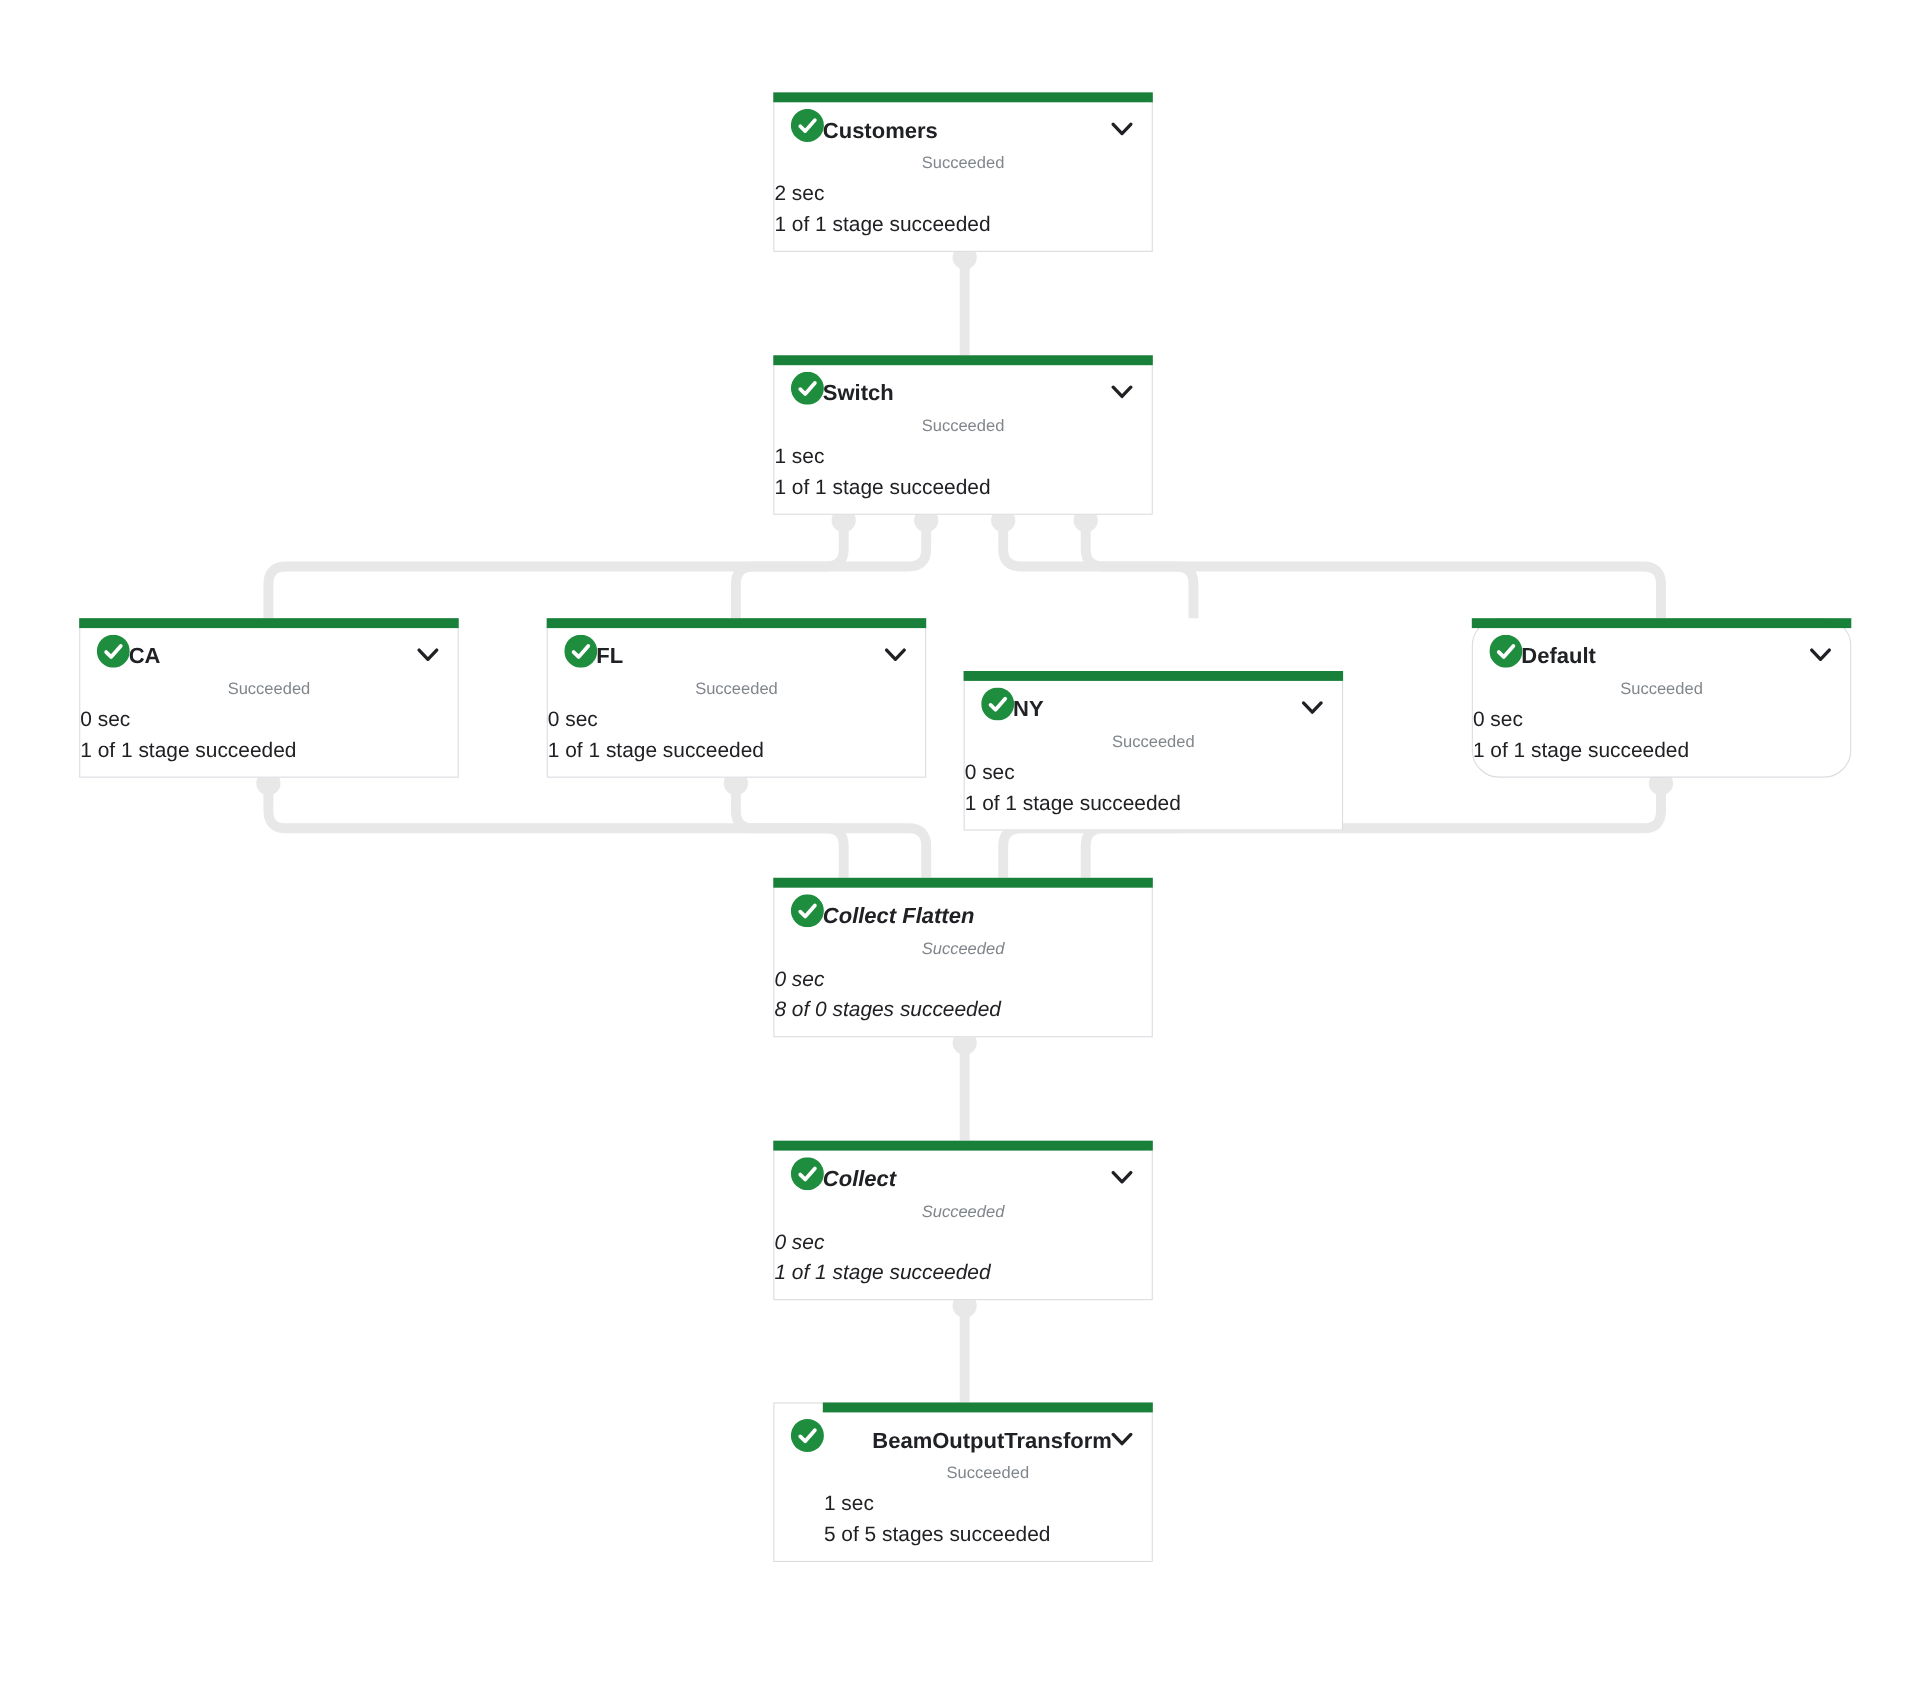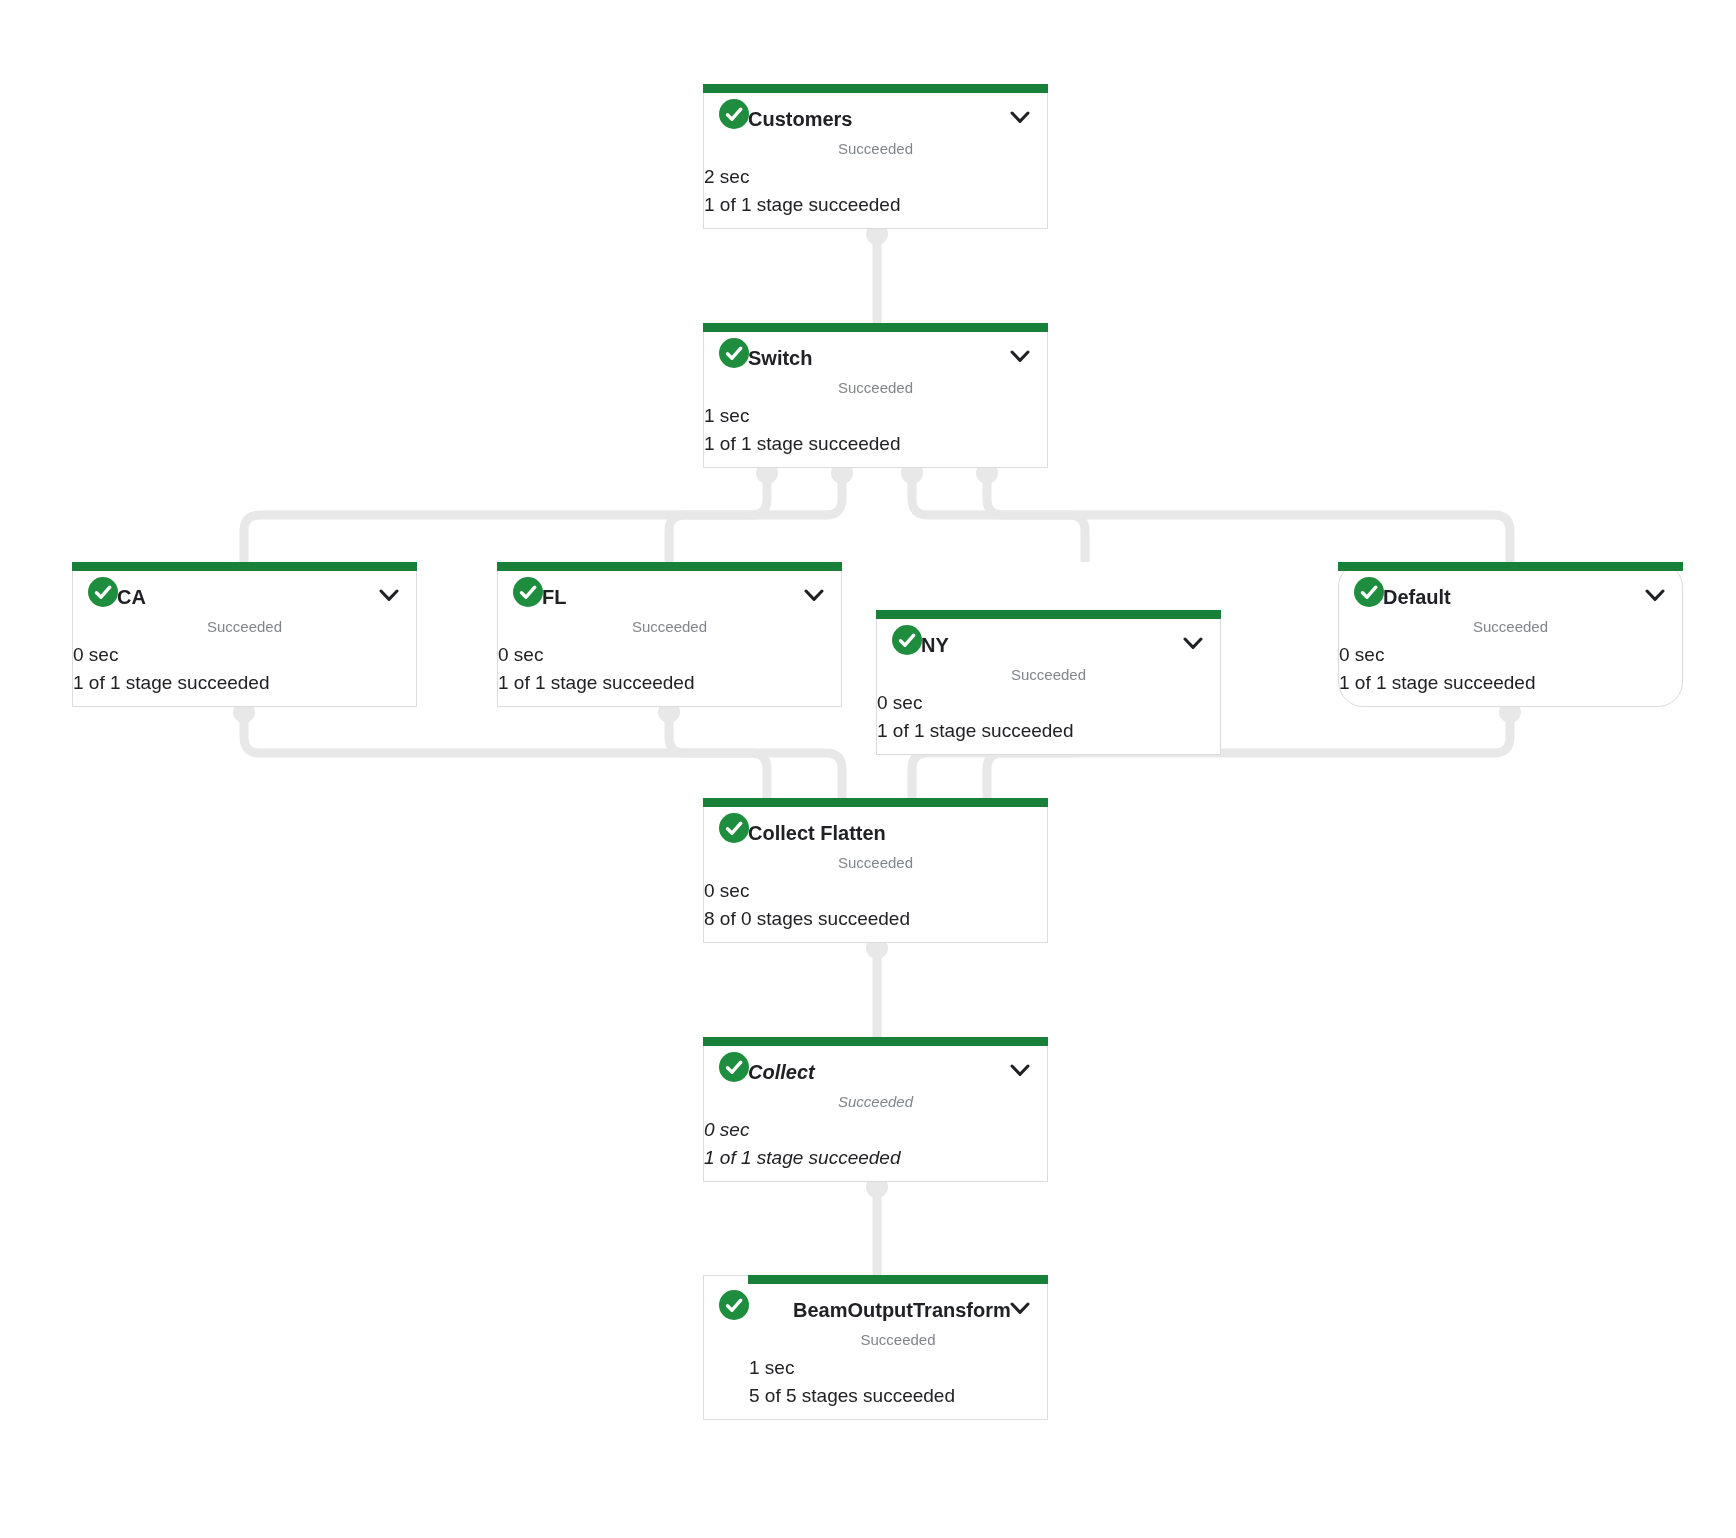--- a/index.html
+++ b/index.html
@@ -179,21 +179,21 @@
       <path d="M8.5 15.8 L13 20.2 L21.8 10.2" fill="none" stroke="#ffffff" stroke-width="3.4" stroke-linecap="round" stroke-linejoin="round"></path>
     </svg>
     <svg class="chevron" viewBox="0 0 20 13" xmlns="http://www.w3.org/2000/svg">
       <path d="M2 2 L10 10.4 L18 2" fill="none" stroke="#202124" stroke-width="3" stroke-linecap="round" stroke-linejoin="round"></path>
     </svg>
     <div class="title">Default</div>
     <div class="status">Succeeded</div>
     <div class="duration">0 sec</div>
     <div class="stages">1 of 1 stage succeeded</div>
   </div>
-      <div class="node" style="left: 703px; top: 798px;">
+      <div class="node" style="left: 703px; top: 798px; font-style: italic;">
     <div class="bar"></div>
     <svg class="check-icon" viewBox="0 0 30 30" xmlns="http://www.w3.org/2000/svg">
       <circle cx="15" cy="15" r="15" fill="#1e8e3e"></circle>
       <path d="M8.5 15.8 L13 20.2 L21.8 10.2" fill="none" stroke="#ffffff" stroke-width="3.4" stroke-linecap="round" stroke-linejoin="round"></path>
     </svg>
 
     <div class="title">Collect Flatten</div>
     <div class="status">Succeeded</div>
     <div class="duration">0 sec</div>
     <div class="stages">8 of 0 stages succeeded</div>

